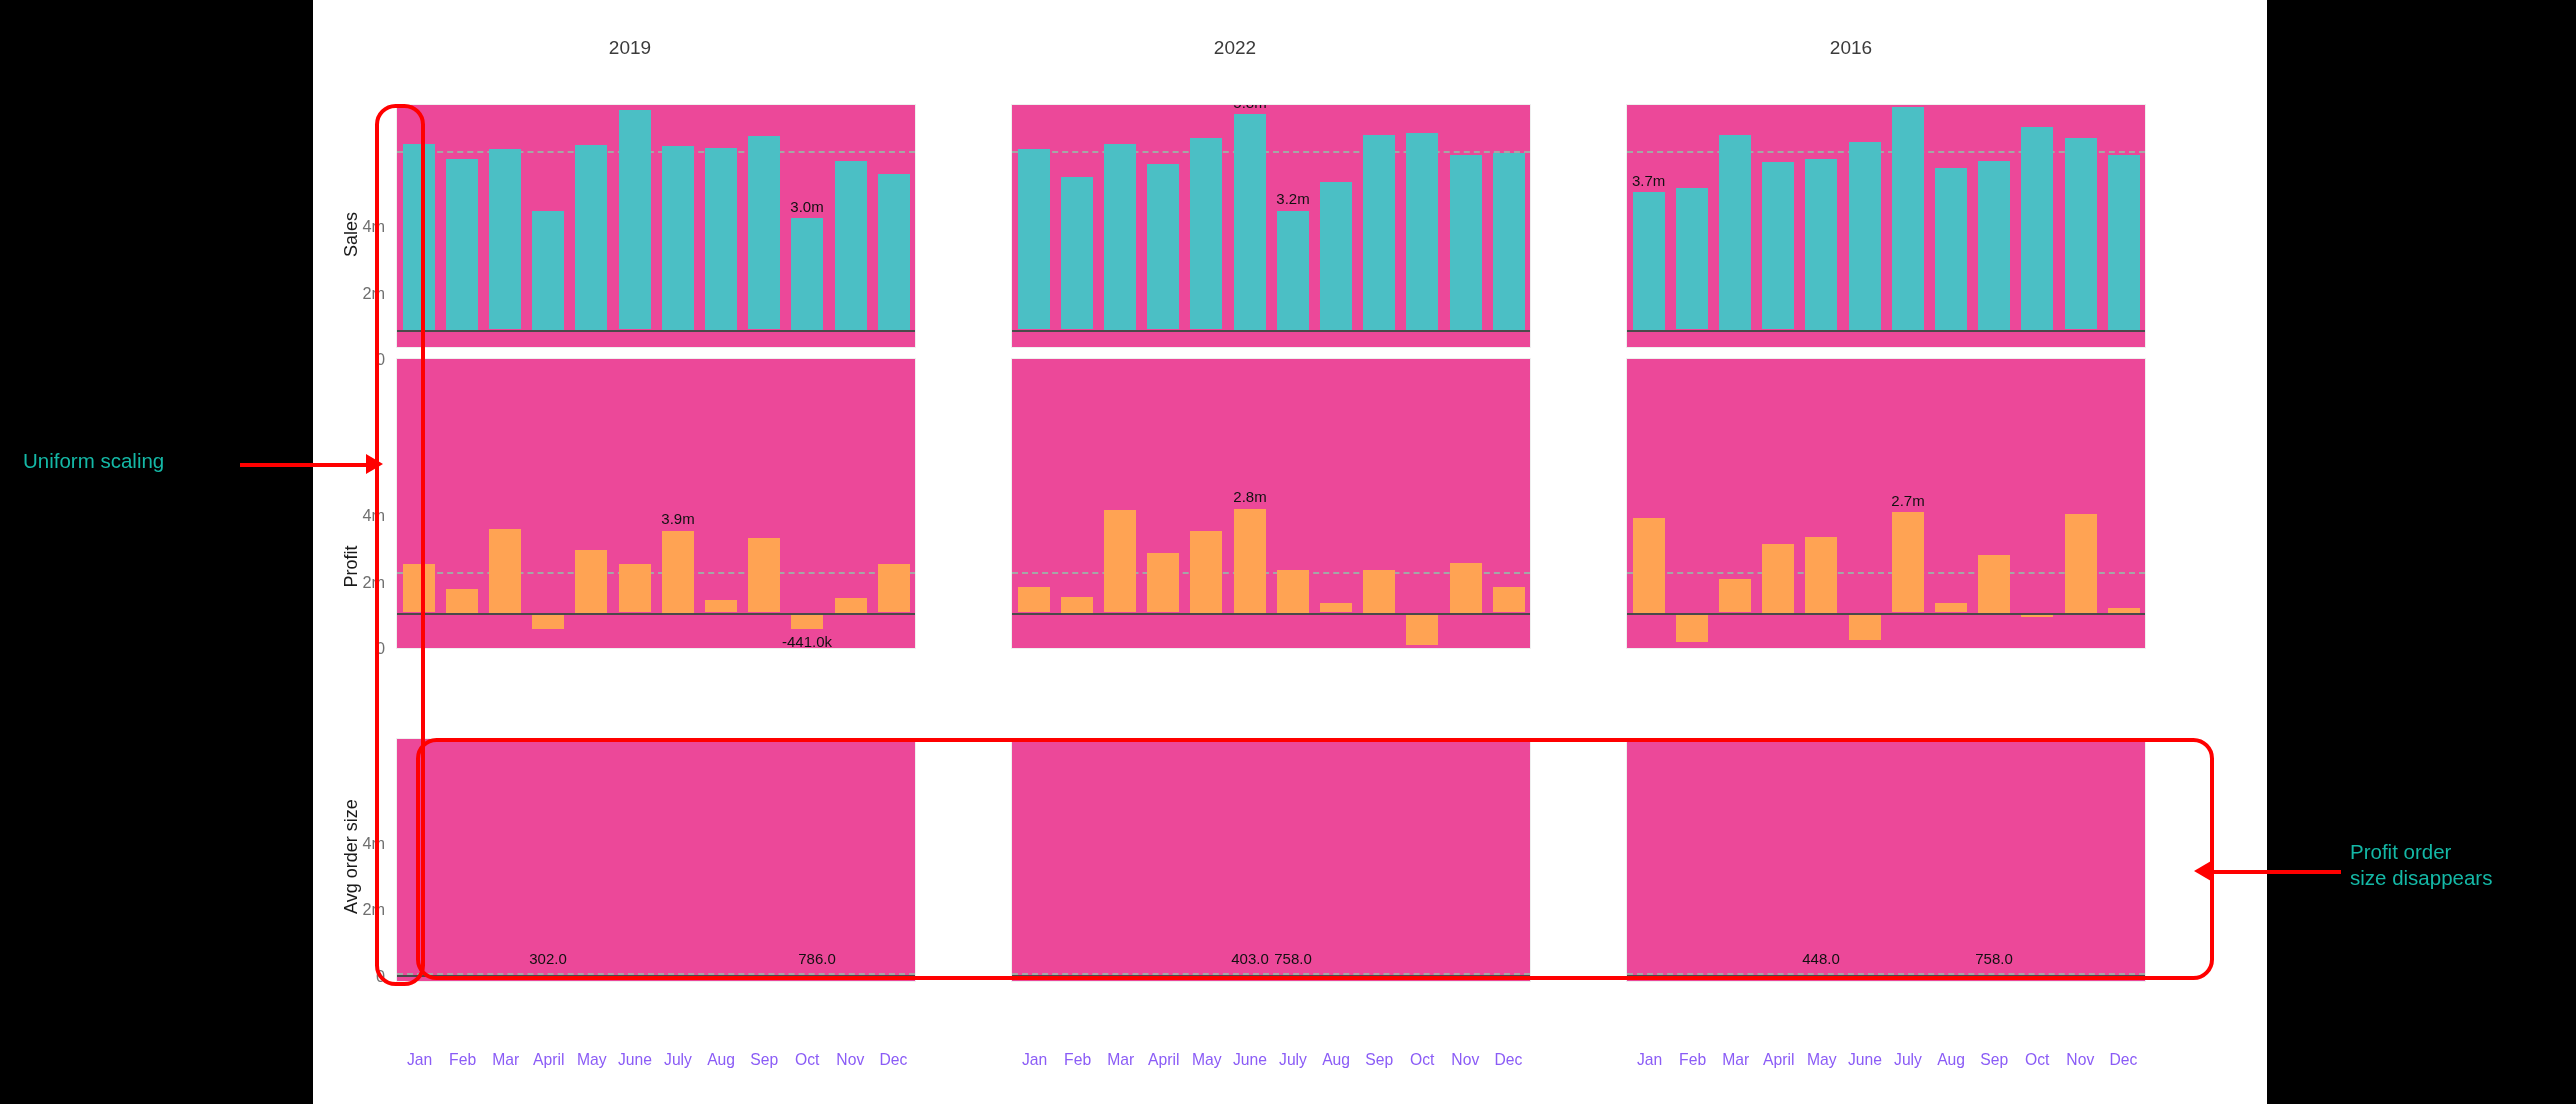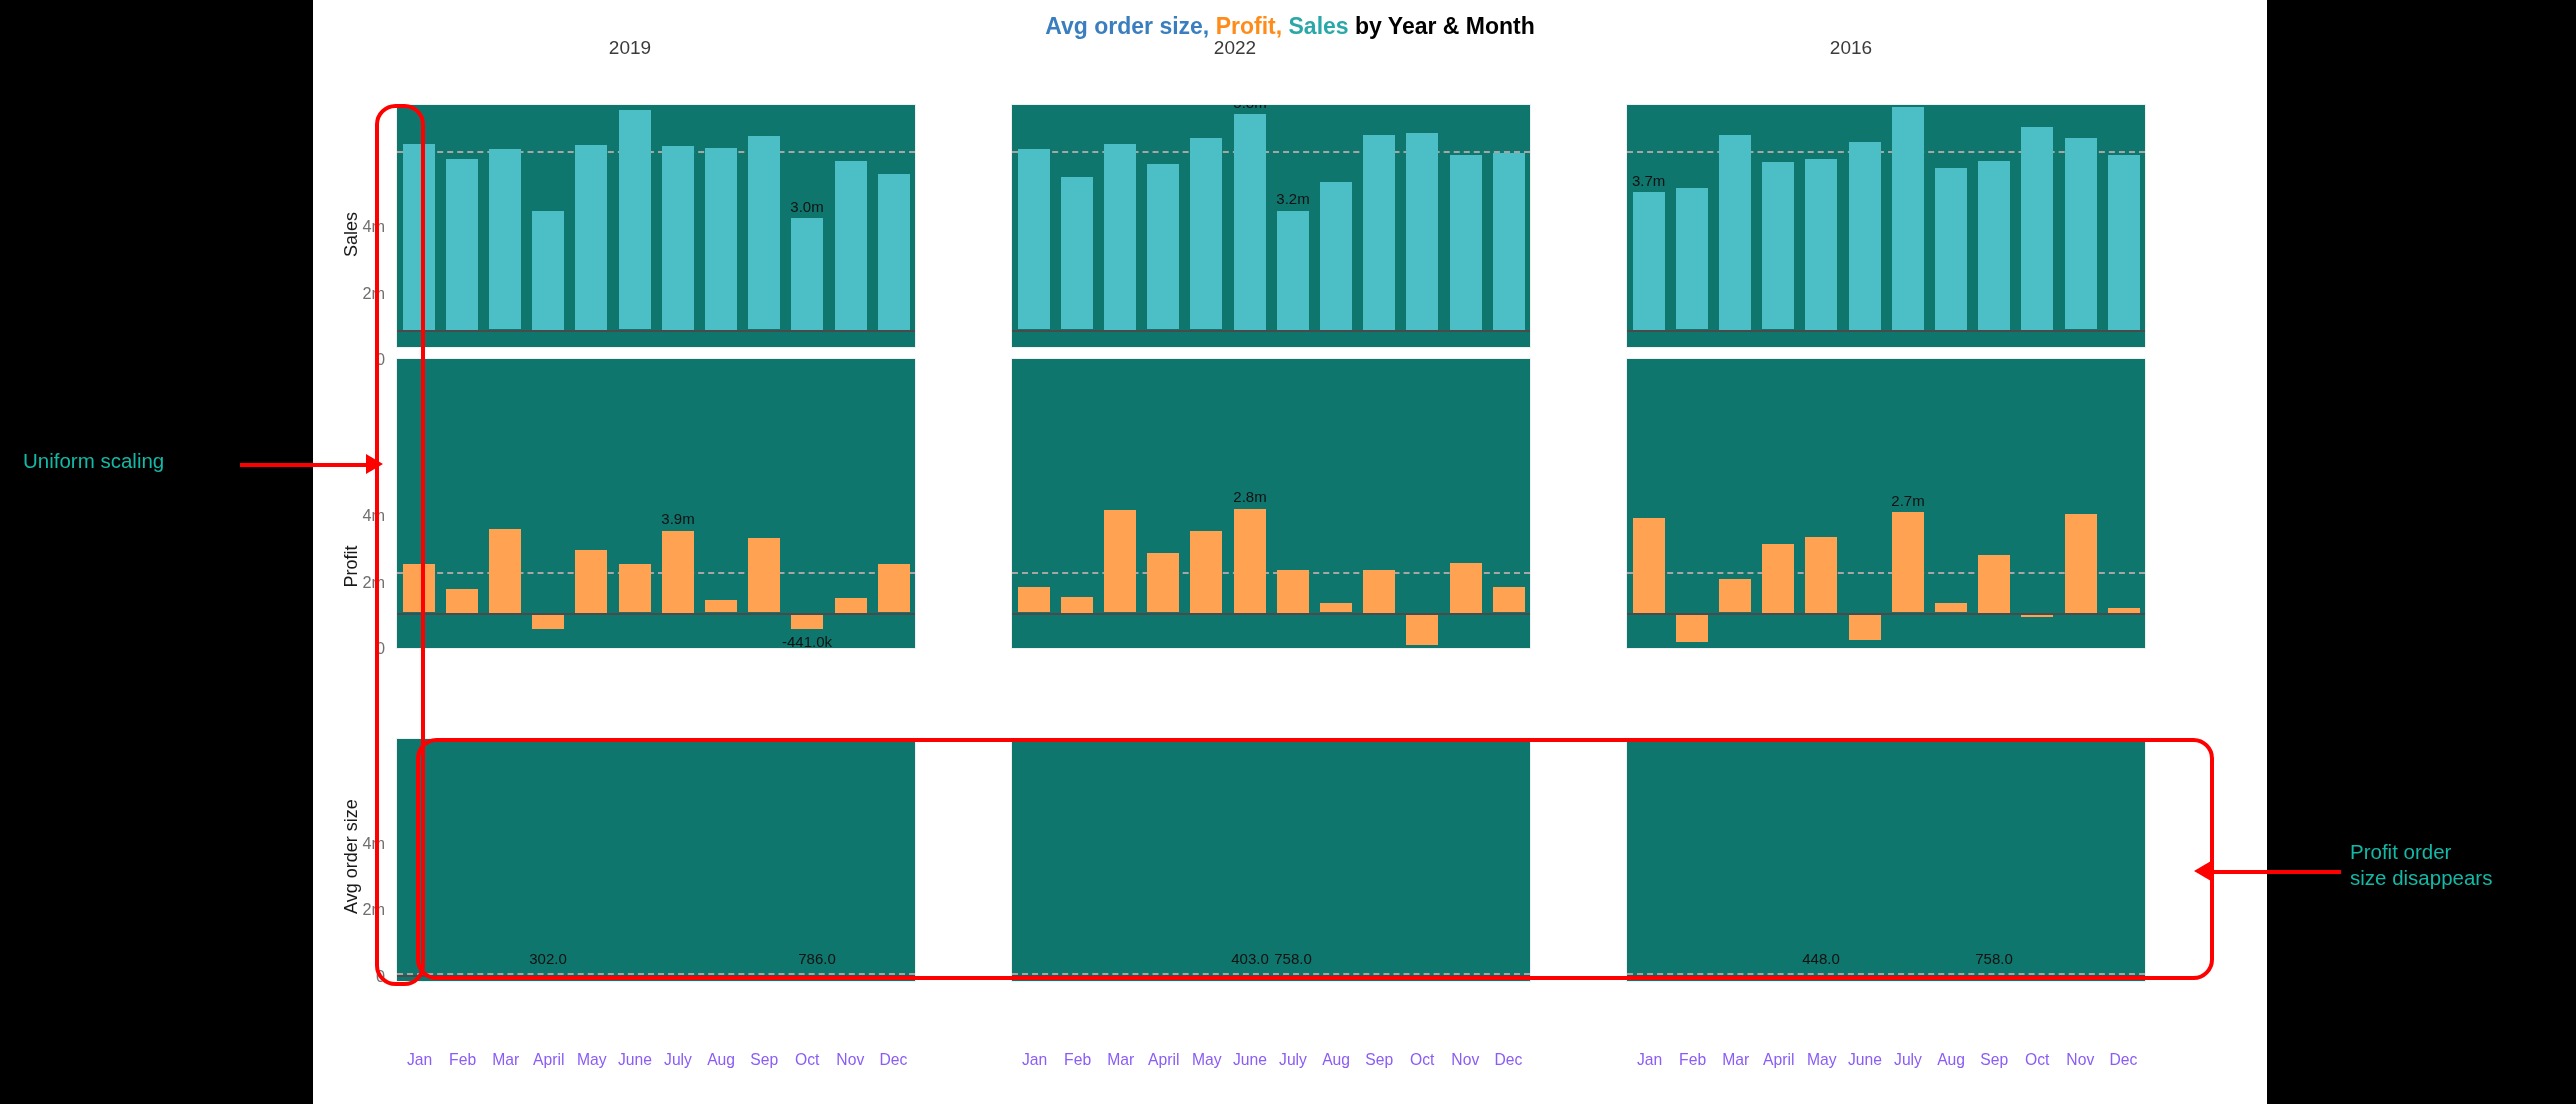--- a/index.html
+++ b/index.html
@@ -14,21 +14,21 @@
          font-size:23px;font-weight:bold;white-space:nowrap;}
   #title span{white-space:pre;}
 
   
   
   .yaxis-title{position:absolute;left:-6px;width:121px;text-align:center;
         font-size:18px;color:#1a1a1a;transform-origin:center center;
         transform:rotate(-90deg);}
   .ytick{position:absolute;font-size:16.3px;color:#707070;text-align:right;width:42px;}
 
-  .panel{position:absolute;background:#0f766e;border:0.6px solid #efefef;overflow:hidden;}
+  .panel{position:absolute;background:#ec4899;border:0.6px solid #efefef;overflow:hidden;}
   .zeroline{position:absolute;left:0;right:0;height:1.8px;background:#4a4a4a;}
   .refline{position:absolute;left:0;right:0;height:0;
         border-top:2.4px dashed #a6a6a6;}
   .bar{position:absolute;}
   .bar.teal{background:#4bbfc5;}
   .bar.orange{background:#ffa353;}
   .dlabel{position:absolute;font-size:15px;color:#111;white-space:nowrap;text-align:center;}
   .ptitle{position:absolute;font-size:19px;color:#3b3b3b;text-align:center;}
 
   .monthrow{position:absolute;display:flex;}
@@ -42,21 +42,20 @@
   .arrowhead{position:absolute;width:0;height:0;}
   .arrow-right{border-top:10.3px solid transparent;border-bottom:10.3px solid transparent;
                border-left:17px solid #ff0000;}
   .arrow-left{border-top:10.3px solid transparent;border-bottom:10.3px solid transparent;
               border-right:17px solid #ff0000;}
 </style>
 </head>
 <body>
 
 <div id="canvas">
-  <div id="title"><span style="color: rgb(58, 126, 191);">Avg order size,</span><span style="color: rgb(255, 140, 26);"> Profit,</span><span style="color: rgb(42, 168, 168);"> Sales</span><span style="color: rgb(0, 0, 0);"> by Year &amp; Month</span></div>
 
   <div class="ptitle" style="left:60px;top:37px;width:514px;">2019</div>
   <div class="ptitle" style="left:665px;top:37px;width:514px;">2022</div>
   <div class="ptitle" style="left:1281px;top:37px;width:514px;">2016</div>
 
   <div class="yaxis-title" style="top:224px;left:-22px;">Sales</div>
   <div class="yaxis-title" style="top:556px;left:-22px;">Profit</div>
   <div class="yaxis-title" style="top:846px;left:-22px;">Avg order size</div>
 
   <div class="ytick" style="left:30px;top:217px;">4m</div>

